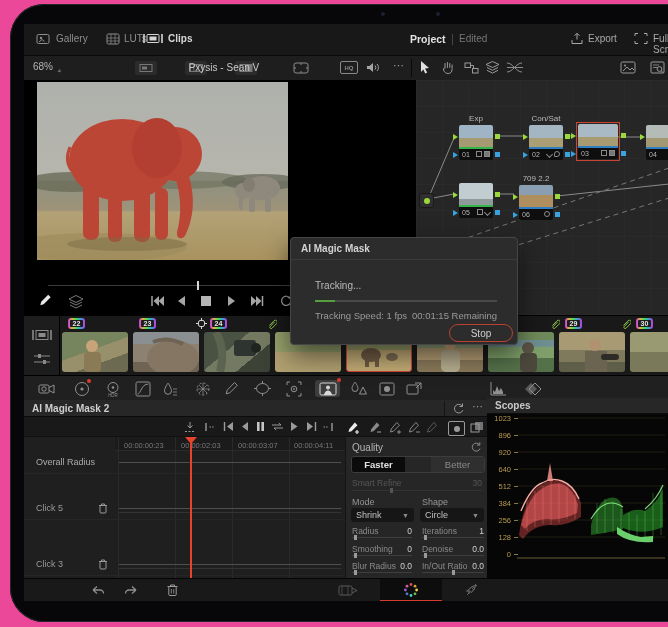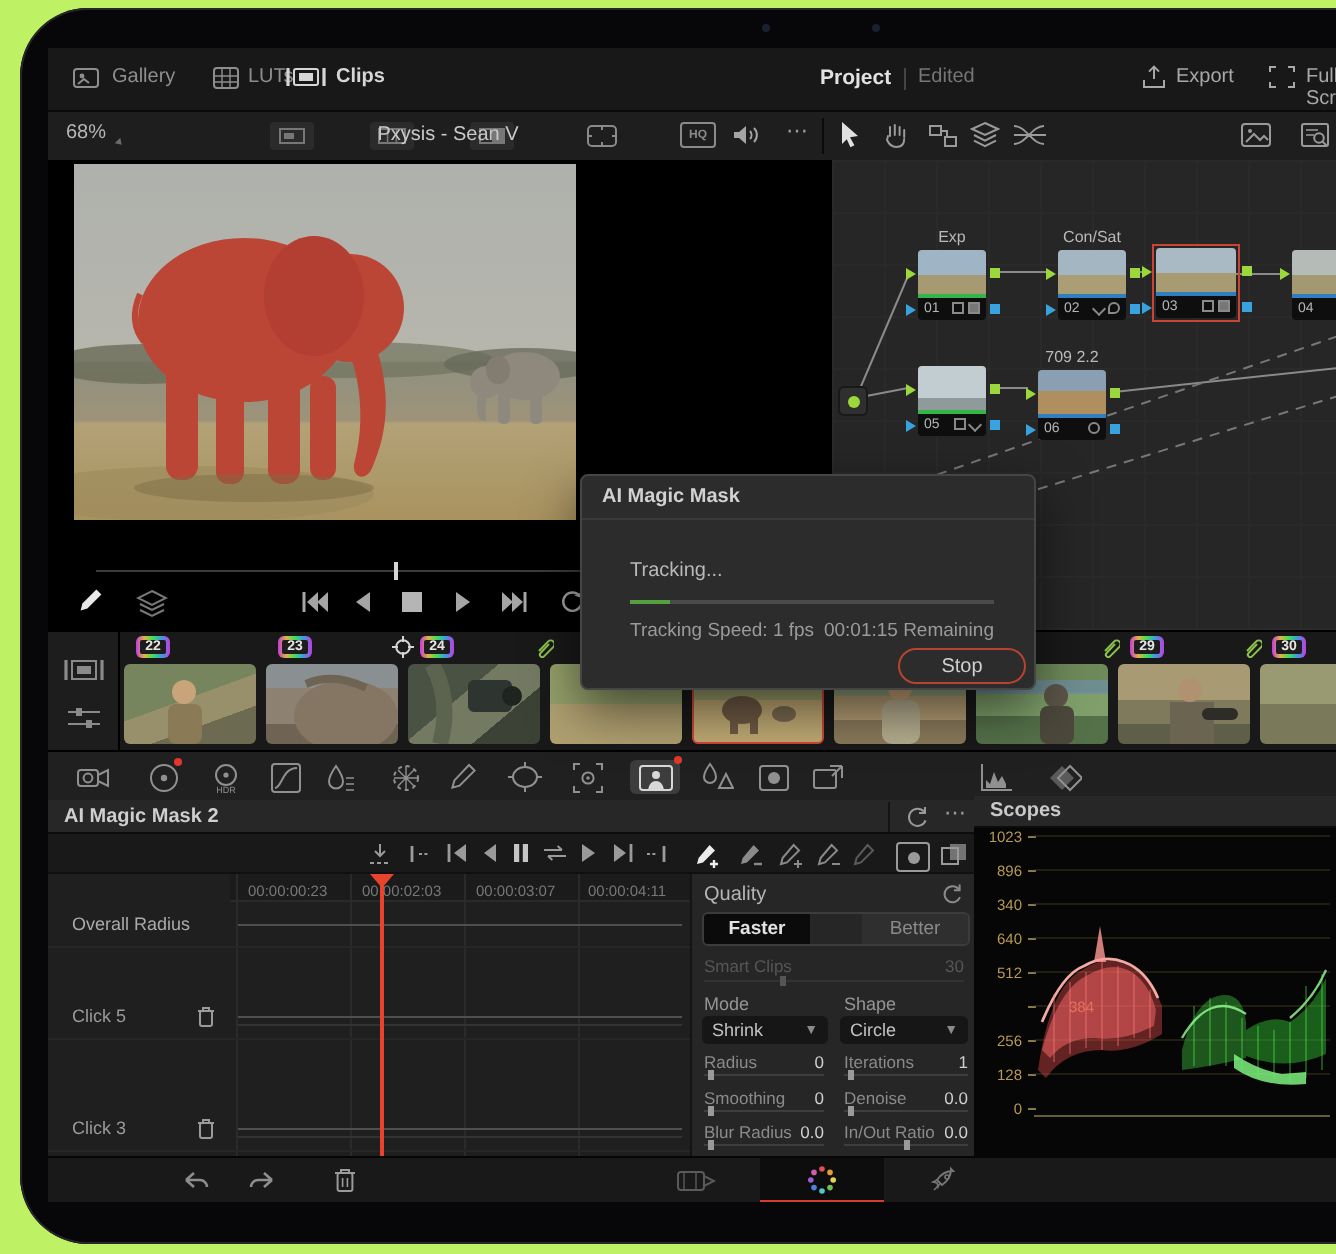--- a/index.html
+++ b/index.html
@@ -1,16 +1,16 @@
 <!DOCTYPE html>
 <html><head>
 <meta charset="utf-8">
 <style>
   html,body{margin:0;padding:0;background:#fbfbfb;}
-  #canvas{position:relative;width:668px;height:627px;overflow:hidden;background:#bef264;
+  #canvas{position:relative;width:668px;height:627px;overflow:hidden;background:#ec4899;
     font-family:"Liberation Sans",sans-serif;-webkit-font-smoothing:antialiased;}
   .abs{position:absolute;}
   svg{display:block;}
   
   #device{left:10px;top:4px;width:700px;height:618px;background:#07070a;border-radius:34px;
     box-shadow:inset 0 0 0 1px #26262c;}
   #screen{left:24px;top:24px;width:644px;height:577px;background:#111;overflow:hidden;}
   .camdot{width:4px;height:4px;border-radius:50%;background:#1a2030;}
   
   #menubar{left:0;top:0;width:644px;height:31px;background:#181818;}
@@ -657,21 +657,21 @@
       <div id="quality" class="abs">
         <div class="abs" style="left:6px;top:5px;font-size:10px;color:#b5b5b5;">Quality</div>
         <svg class="abs" style="left:124px;top:4px;" width="12" height="12">
             <path d="M10 7.6A4 4 0 1 1 9.3 3.5" fill="none" stroke="#8a8a8a"></path>
             <path d="M9.8 1.3v2.8H7" fill="none" stroke="#8a8a8a"></path>
           </svg>
         <div class="seg" style="left:5px;top:19px;width:132px;height:15px;">
           <div style="background:#0b0b0b;color:#e2e2e2;font-weight:bold;">Faster</div>
           <div style="background:#2f2f2f;color:#8a8a8a;">Better</div>
         </div>
-        <div class="qlabel" style="left:6px;top:41px;color:#565656;">Smart Clips</div>
+        <div class="qlabel" style="left:6px;top:41px;color:#565656;">Smart Refine</div>
         <div class="qval" style="left:100px;top:41px;width:36px;color:#565656;">30</div>
         <div class="qslider" style="left:6px;top:53px;width:130px;background:#333;">
             <div class="qthumb" style="left:38px;background:#555;"></div>
           </div>
         <div class="qlabel" style="left:6px;top:60px;color:#959595;font-size:9px;">Mode</div>
         <div class="qlabel" style="left:76px;top:60px;color:#959595;font-size:9px;">Shape</div>
         <div class="dropdown" style="left:5px;top:71px;width:63px;">
             <span>Shrink</span>
             <span style="font-size:7px;color:#8a8a8a;">▼</span>
           </div>
@@ -719,24 +719,24 @@
         <div class="qval" style="left:112px;top:140px;width:26px;">0.0</div>
       </div>
     </div>
 
     <div id="scopes" class="abs">
       <div id="scopesheader" class="abs">
         <div class="abs" style="left:8px;top:2px;font-size:10px;font-weight:bold;color:#c9c9c9;">Scopes</div>
       </div>
       <div class="stick" style="left:0;top:16px;">1023</div>
       <div class="stick" style="left:0;top:33px;">896</div>
-      <div class="stick" style="left:0;top:50px;">340</div>
+      <div class="stick" style="left:0;top:50px;">920</div>
       <div class="stick" style="left:0;top:67px;">640</div>
       <div class="stick" style="left:0;top:84px;">512</div>
-      <div class="stick" style="left:0;top:101px;margin-left:36px;">384</div>
+      <div class="stick" style="left:0;top:101px;">384</div>
       <div class="stick" style="left:0;top:118px;">256</div>
       <div class="stick" style="left:0;top:135px;">128</div>
       <div class="stick" style="left:0;top:152px;">0</div>
       <div class="smajor" style="top:20px;"></div>
         <div class="smajor" style="top:37px;"></div>
       <div class="smajor" style="top:54px;"></div>
         <div class="smajor" style="top:71px;"></div>
       <div class="smajor" style="top:88px;"></div>
         <div class="smajor" style="top:105px;"></div>
       <div class="smajor" style="top:122px;"></div>

